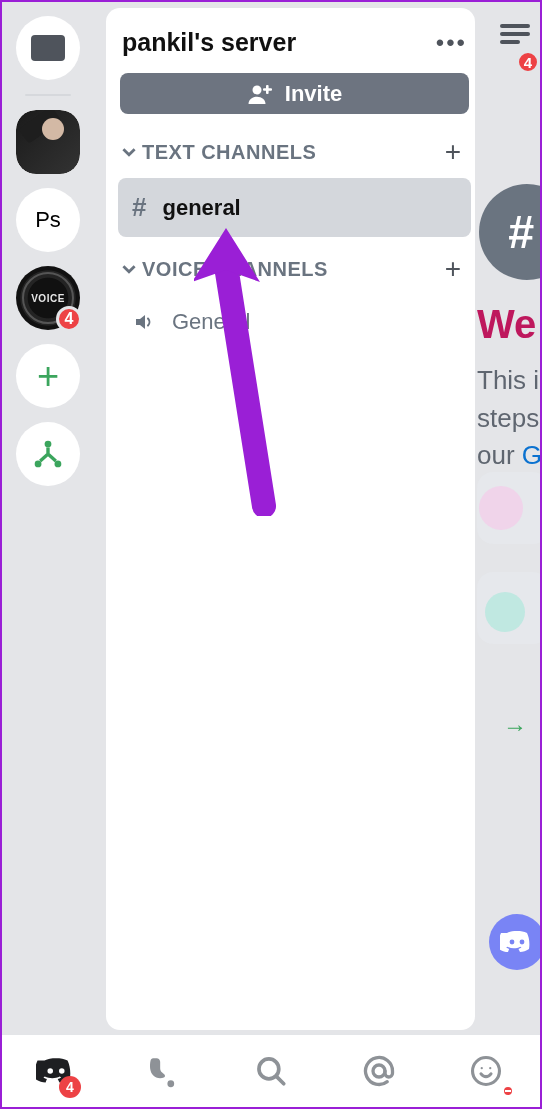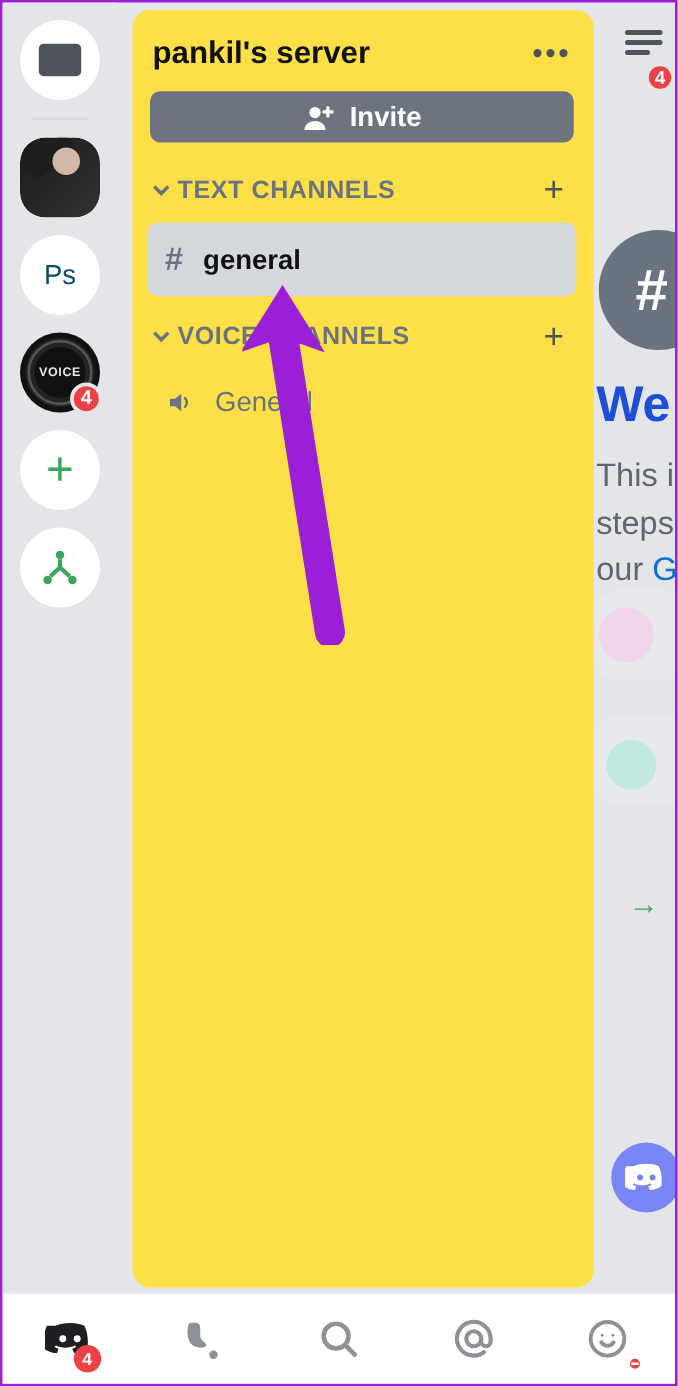--- a/index.html
+++ b/index.html
@@ -5,41 +5,41 @@
     *{box-sizing:border-box;margin:0;padding:0;font-family:-apple-system,BlinkMacSystemFont,"Segoe UI",Helvetica,Arial,sans-serif}
     body{width:542px;height:1109px;background:#e4e5e8;overflow:hidden;position:relative;border:2px solid #9a1fd6}
     .app{display:flex;height:1034px}
     .guild-rail{width:92px;flex:0 0 92px;display:flex;flex-direction:column;align-items:center;padding-top:14px;gap:14px;background:#e4e5e8}
     .guild-item{width:64px;height:64px;border-radius:50%;background:#fff;display:flex;align-items:center;justify-content:center;position:relative}
     .guild-item.square{border-radius:20px}
     .guild-sep{width:46px;height:2px;background:#d6d8dc;border-radius:1px}
     .badge{position:absolute;bottom:-2px;right:-2px;min-width:26px;height:26px;border-radius:13px;background:#ed4245;color:#fff;font-weight:700;display:flex;align-items:center;justify-content:center;font-size:16px;border:3px solid #e4e5e8}
     .chat-glyph{width:34px;height:26px;background:#4f545c;border-radius:4px;position:relative}
     .chat-glyph::after{content:'';position:absolute;bottom:-6px;left:8px;border:6px solid transparent;border-top-color:#4f545c}
-    .ps-label{font-size:22px;font-weight:500;color:#0c4a6e}
+    .ps-label{font-size:22px;font-weight:500;color:#000000}
     .add-srv{font-size:38px;color:#3ba55d;line-height:1}
     .hub-icon{color:#3ba55d}
-    .panel{flex:1;background:#fde047;border-radius:14px;margin:6px 0 6px 12px;display:flex;flex-direction:column;padding:10px 12px 10px 10px;min-width:0}
+    .panel{flex:1;background:#ffffff;border-radius:14px;margin:6px 0 6px 12px;display:flex;flex-direction:column;padding:10px 2px 10px 10px;min-width:0}
     .panel-header{display:flex;align-items:center;justify-content:space-between;padding:10px 6px 16px 6px}
     .srv-title{font-size:25px;font-weight:800;color:#111}
     .dots{color:#4f545c;font-size:24px;letter-spacing:2px}
     .invite-btn{background:#6d7480;color:#fff;border:none;border-radius:8px;height:41px;display:flex;align-items:center;justify-content:center;gap:12px;font-size:22px;font-weight:600;margin:0 4px 18px 4px}
     .cat-row{display:flex;align-items:center;justify-content:space-between;padding:6px 6px}
     .cat-left{display:flex;align-items:center;gap:6px}
     .cat-name{font-size:20px;font-weight:800;color:#6a7480;letter-spacing:.5px}
     .add-ch{font-size:28px;color:#4f545c;width:28px;text-align:center;line-height:1}
     .chan{display:flex;align-items:center;gap:16px;padding:14px 14px;border-radius:8px;margin:6px 2px;font-size:22px;color:#2e3338;font-weight:600}
     .chan.selected{background:#d4d7dc;color:#111}
     .chan .hash{color:#6a7480;font-size:26px;font-weight:700}
     .chan.voice .vi{color:#6a7480}
     .right-peek{flex:0 0 65px;padding-top:18px;position:relative;color:#4f545c}
     .rp-top{display:flex;justify-content:flex-end;padding-right:6px;position:relative}
     .rp-badge{position:absolute;top:30px;right:0;min-width:24px;height:24px;border-radius:12px;background:#ed4245;color:#fff;font-weight:700;display:flex;align-items:center;justify-content:center;font-size:15px;border:3px solid #e4e5e8}
     .rp-hash-circ{width:96px;height:96px;border-radius:50%;background:#6a7480;position:absolute;top:182px;left:4px;display:flex;align-items:center;justify-content:center}
-    .rp-welcome{position:absolute;top:300px;left:2px;white-space:nowrap;font-size:40px;font-weight:800;color:#1d4ed8}
+    .rp-welcome{position:absolute;top:300px;left:2px;white-space:nowrap;font-size:40px;font-weight:800;color:#be185d}
     .rp-text{position:absolute;top:360px;left:2px;font-size:26px;color:#5f6670;line-height:1.45;white-space:pre}
     .rp-text .link{color:#0b72d0}
     .rp-pill{position:absolute;left:2px;width:72px;height:72px;border-radius:16px;background:rgba(230,232,236,.8)}
     .rp-arrow{position:absolute;left:28px;top:708px;color:#3ba55d;font-size:24px}
     .rp-disc{position:absolute;left:14px;top:912px;width:56px;height:56px;border-radius:50%;background:#7984f5;display:flex;align-items:center;justify-content:center}
     .nav{position:absolute;left:0;right:0;bottom:0;height:73px;background:#fff;display:flex;align-items:center;justify-content:space-around;border-top:1px solid #e3e5e8}
     .nav-item{position:relative;color:#8e9297;display:flex;align-items:center;justify-content:center;width:54px;height:54px}
     .nav-item.active{color:#1e1f22}
     .nav-badge{position:absolute;top:32px;left:30px;min-width:22px;height:22px;border-radius:11px;background:#ed4245;color:#fff;font-size:14px;font-weight:700;display:flex;align-items:center;justify-content:center}
     .emoji-dnd{position:relative}

